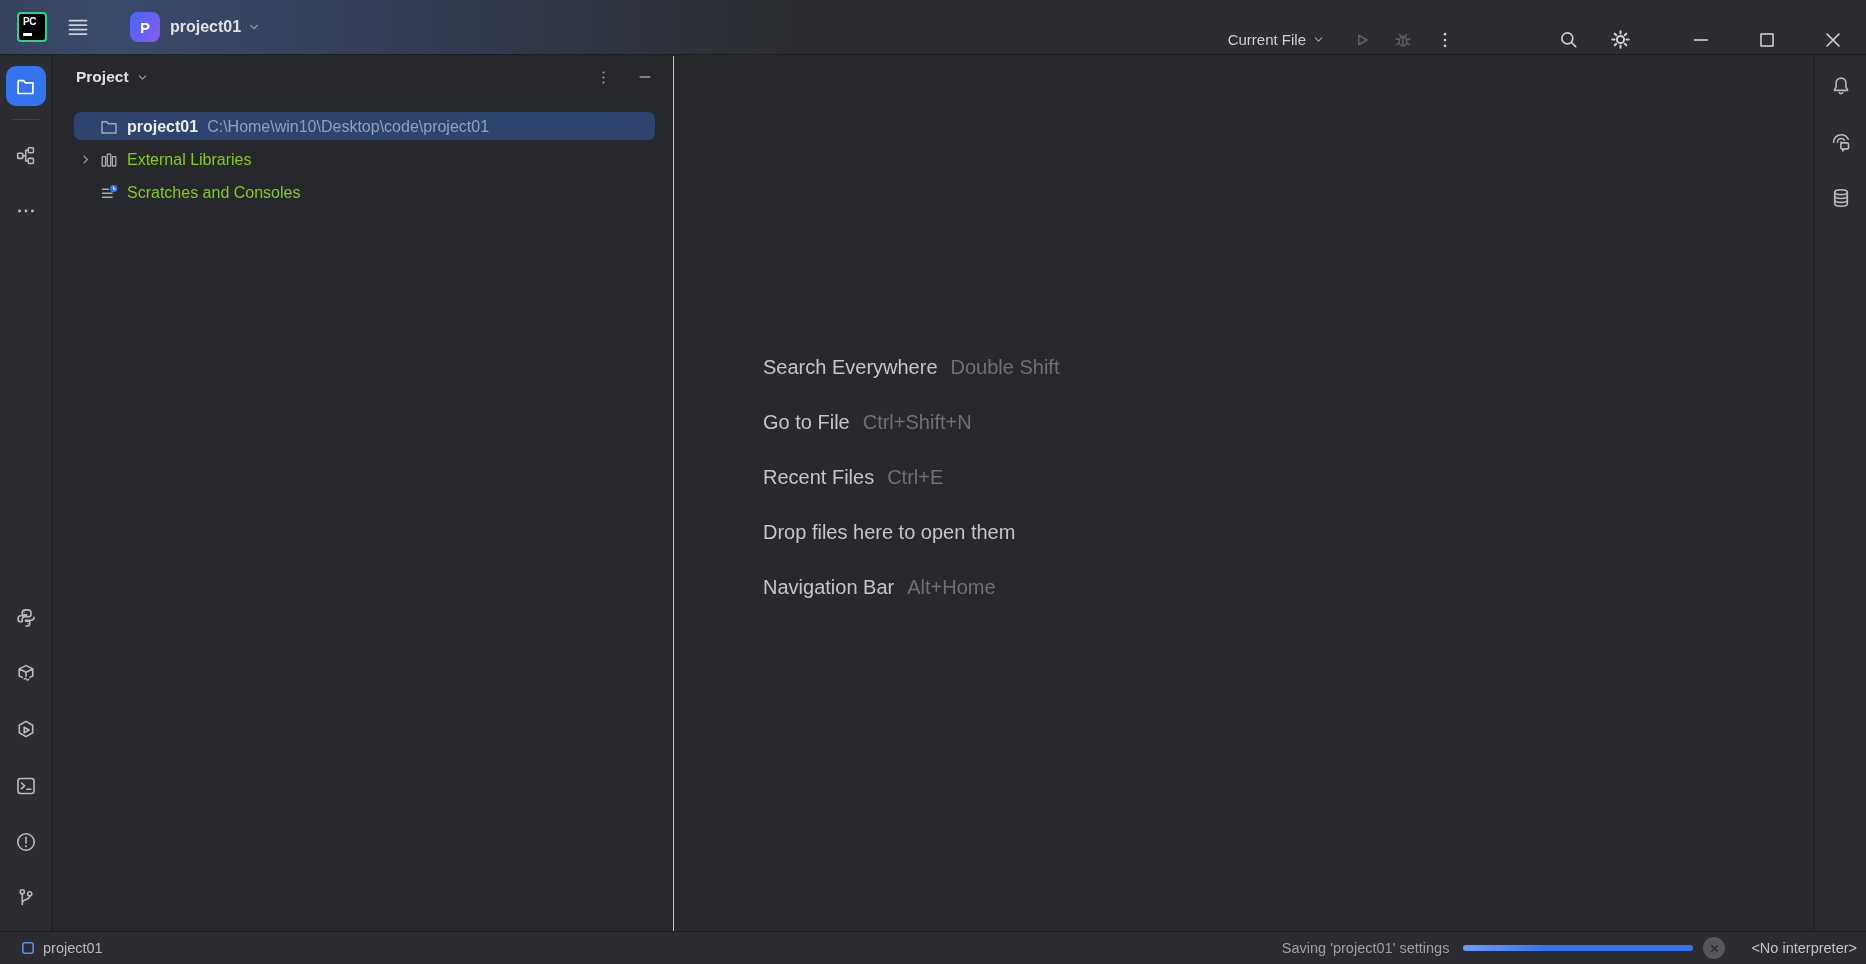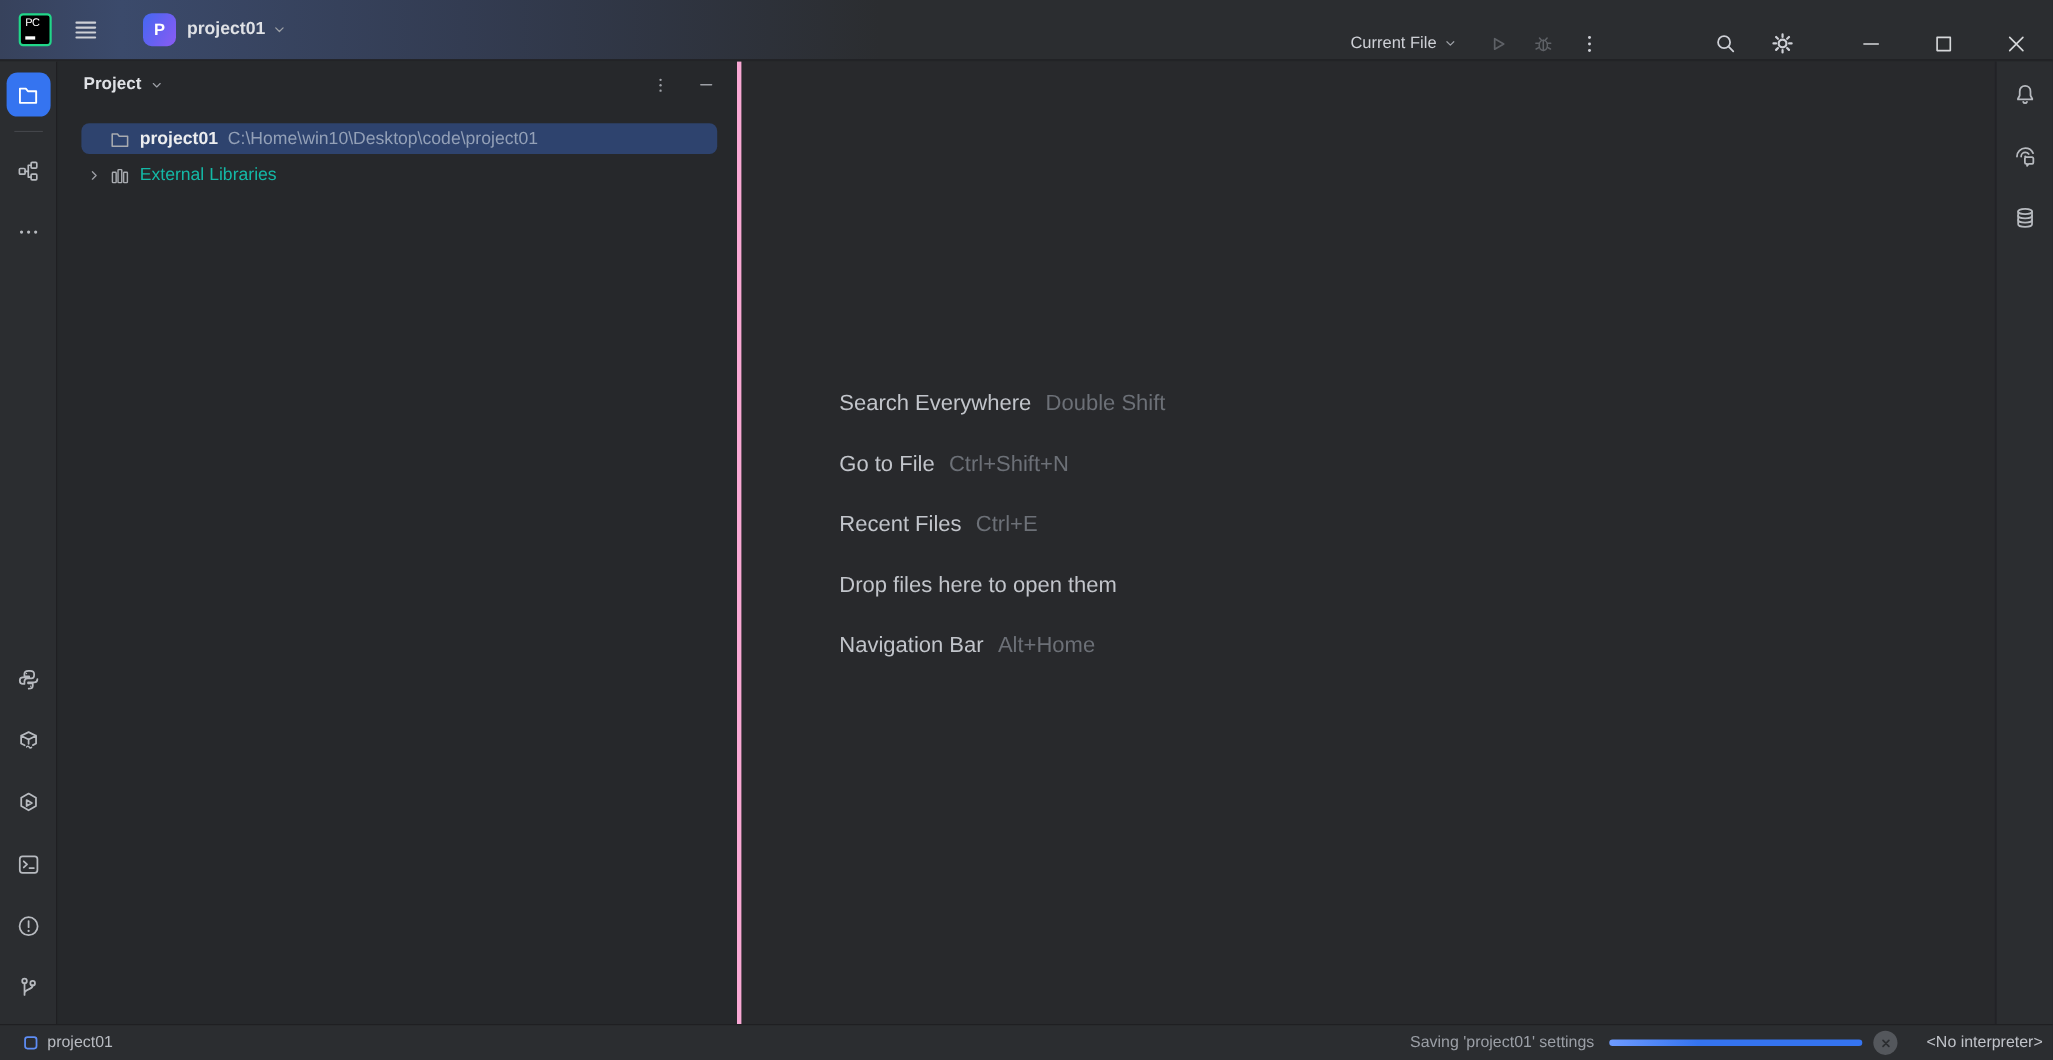--- a/index.html
+++ b/index.html
@@ -18,21 +18,21 @@
   .titlebar {
     position:absolute; top:0; left:0; right:0; height:55px;
     background:linear-gradient(90deg,#37425C 0px,#3B4A6B 110px,#333C52 420px,#2B2D30 800px,#2B2D30 100%);
     border-bottom:1px solid #1E1F22;
     display:flex; align-items:center;
   }
   .app-logo {
     width:30px; height:30px; margin-left:17px; border:2px solid #21D789; border-radius:4px;
     background:#000; padding:3px 0 0 4px; flex:none;
   }
-  .app-logo .pc { font-size:10px; font-weight:normal; color:#fff; letter-spacing:-0.5px; line-height:10px; }
+  .app-logo .pc { font-size:10px; font-weight:bold; color:#fff; letter-spacing:-0.5px; line-height:10px; }
   .app-logo .bar { width:9px; height:2.5px; background:#fff; margin-top:6px; }
   .tb-btn {
     width:36px; height:36px; border-radius:6px; display:flex; align-items:center; justify-content:center;
     color:#CED0D6; flex:none; cursor:default;
   }
   .burger { margin-left:13px; }
   .project-widget { display:flex; align-items:center; margin-left:34px; cursor:default; }
   .p-badge {
     width:30px; height:30px; border-radius:8px;
     background:linear-gradient(120deg,#4468F2 0%,#6A60F2 55%,#8A5CF2 100%);
@@ -64,38 +64,38 @@
     color:#B7BABF; cursor:default;
   }
   .ibtn.active { background:#3574F0; color:#FFFFFF; }
   .lt-divider { width:26px; height:1px; background:#43454A; margin:13px 0 15px; flex:none; }
   .lt-gap16 { height:16px; flex:none; }
   .lt-bottom { margin-top:auto; display:flex; flex-direction:column; gap:16px; align-items:center; }
 
   
   .project-panel {
     position:absolute; top:56px; left:53px; bottom:33px; width:621px;
-    background:#26282B; border-right:4px solid #f9a8d4;
+    background:#26282B; border-right:1px solid #f9a8d4;
   }
   .pp-header { height:42px; display:flex; align-items:center; padding:0 14px 0 23px; }
   .pp-title { font-size:15.5px; font-weight:bold; color:#DFE1E5; display:flex; align-items:center; cursor:default; }
   .pp-title .chev { margin-left:6px; color:#9DA0A6; }
   .pp-actions { margin-left:auto; display:flex; align-items:center; gap:14px; color:#9DA0A6; }
   .pp-abtn { width:28px; height:28px; border-radius:6px; display:flex; align-items:center; justify-content:center; }
   .tree { padding-top:12px; font-size:16px; }
   .tree-row { height:33px; display:flex; align-items:center; cursor:default; position:relative; }
   .tree-row .sel {
     position:absolute; left:21px; right:18px; top:2px; bottom:3px;
     background:#2E436E; border-radius:7px;
   }
   .tree-row > * { position:relative; }
   .ind-chevron { width:20px; margin-left:22px; color:#9DA0A6; display:flex; justify-content:center; }
   .ind-blank { width:20px; margin-left:22px; }
   .t-icon { width:22px; margin-left:3px; color:#A8ABB0; display:flex; justify-content:center; }
-  .t-label { margin-left:7px; color:#14b8a6; white-space:nowrap; }
+  .t-label { margin-left:7px; color:#84cc16; white-space:nowrap; }
   .t-label.bold { font-weight:bold; color:#ECEDEF; }
   .t-path { margin-left:9px; color:#93A0B7; white-space:nowrap; }
 
   
   .editor { position:absolute; top:56px; left:675px; right:53px; bottom:33px; background:#28292C; }
   .shortcuts { position:absolute; left:88px; top:268px; font-size:20px; }
   .sc-row { height:55px; display:flex; align-items:flex-end; }
   .sc-label { color:#C2C5CB; }
   .sc-keys { color:#6C7077; margin-left:13px; }
 
@@ -340,20 +340,33 @@
       <span class="t-icon">
         <svg width="20" height="20" viewBox="0 0 20 20" class="stroke" style="stroke-width:1.3">
           <rect x="3.2" y="6.6" width="3.4" height="9.4" rx="0.6"></rect>
           <rect x="8.3" y="4.2" width="3.4" height="11.8" rx="0.6"></rect>
           <rect x="13.4" y="6.6" width="3.4" height="9.4" rx="0.6"></rect>
         </svg>
       </span>
       <span class="t-label">External Libraries</span>
     </div>
 
+    <div class="tree-row">
+      <div class="ind-blank"></div>
+      <span class="t-icon">
+        <svg width="20" height="20" viewBox="0 0 20 20">
+          <g class="stroke" style="stroke-width:1.5">
+            <path d="M3.5 6.2h6M3.5 10.2h9.5M3.5 14.2h9.5"></path>
+          </g>
+          <circle cx="14.6" cy="5.6" r="3.7" fill="#3574F0"></circle>
+          <path d="M14.6 3.7v2l1.3.8" stroke="#fff" stroke-width="1.1" fill="none" stroke-linecap="round"></path>
+        </svg>
+      </span>
+      <span class="t-label">Scratches and Consoles</span>
+    </div>
   </div>
 </div>
 
 <div class="editor">
   <div class="shortcuts">
     <div class="sc-row">
       <span class="sc-label">Search Everywhere</span>
       <span class="sc-keys">Double Shift</span>
     </div>
     <div class="sc-row">

